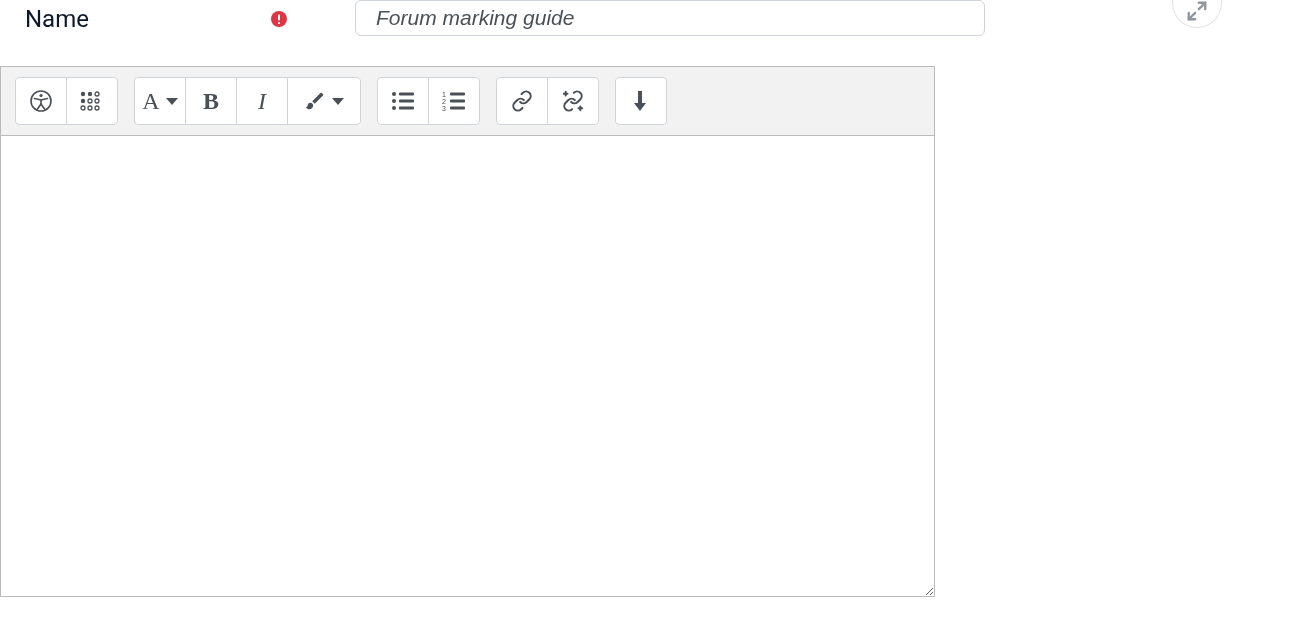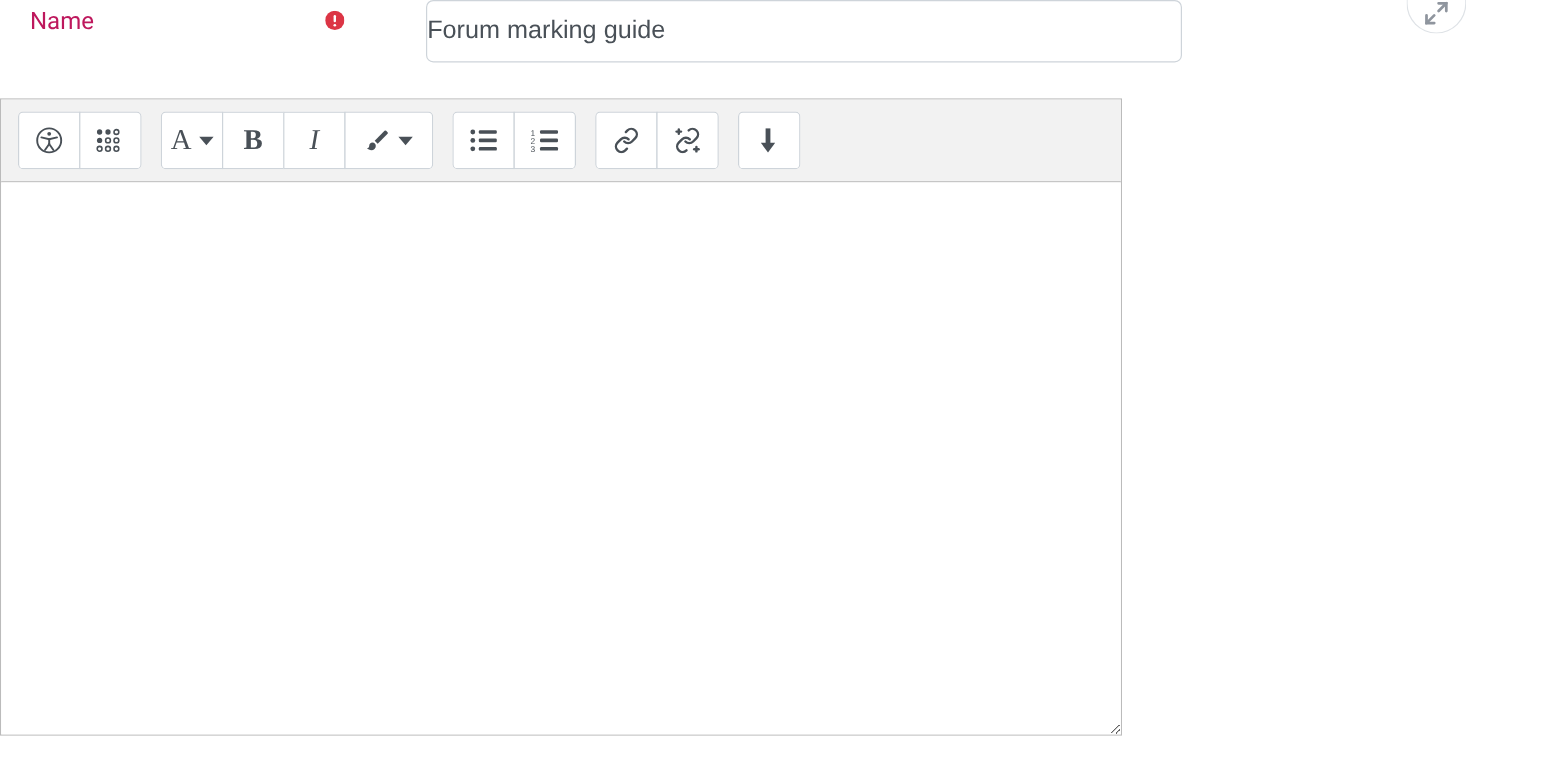--- a/index.html
+++ b/index.html
@@ -18,47 +18,48 @@
       margin-bottom: 30px;
     }
     .label-col {
       width: 355px;
       padding-left: 25px;
       padding-top: 5px;
       display: flex;
       align-items: center;
     }
     .label-col label {
-      font-size: 20px;
-      color: #be185d;
+      font-size: 24px;
+      color: #0f172a;
       font-weight: 400;
       text-align: right;
     }
     .required-icon {
       margin-left: auto;
       margin-right: 68px;
       width: 16px;
       height: 16px;
       display: flex;
       align-items: center;
       justify-content: center;
     }
     .field-col {
       flex: 1;
     }
     .text-input {
       width: 630px;
-      height: 52px;
-      padding: 10px 0;
+      height: 36px;
+      padding: 10px 20px;
       font-size: 21px;
       border: 1px solid #ced4da;
       border-radius: 6px;
       color: #495057;
       background: #fff;
       outline: none;
+      font-style: italic;
     }
     .fullscreen-button {
       position: absolute;
       top: -6px;
       right: 75px;
       width: 50px;
       height: 34px;
       border: 1px solid #dee2e6;
       border-top: none;
       border-radius: 0 0 50px 50px;

